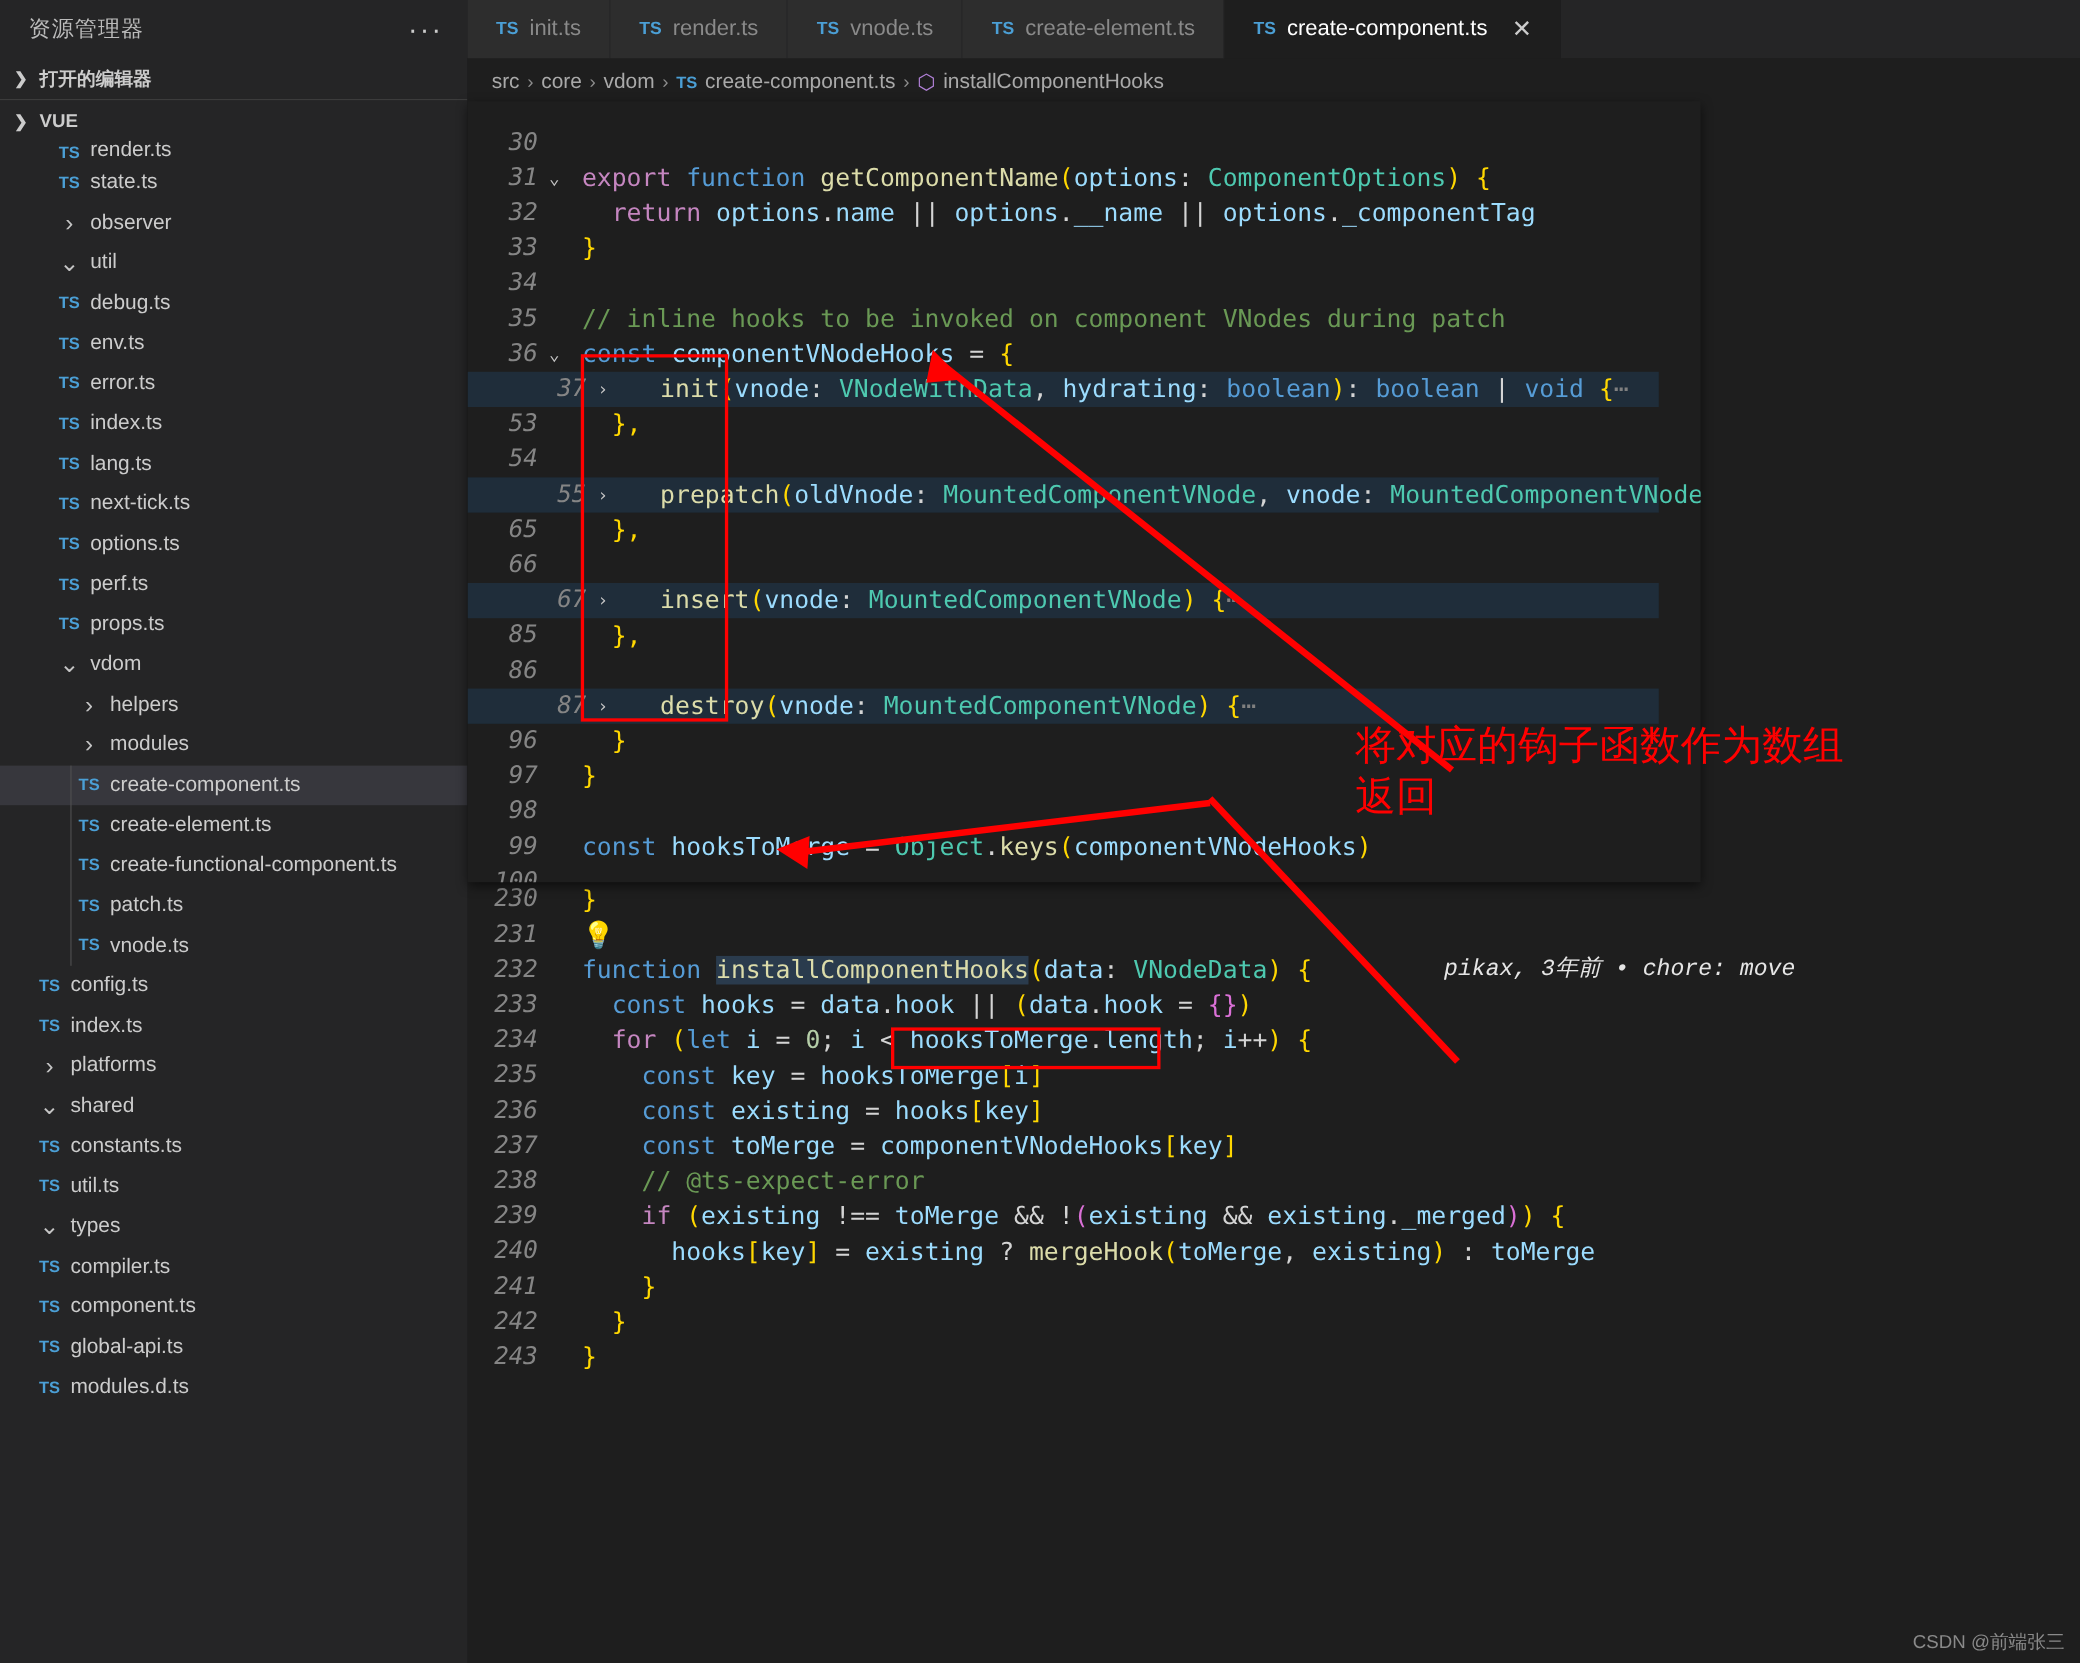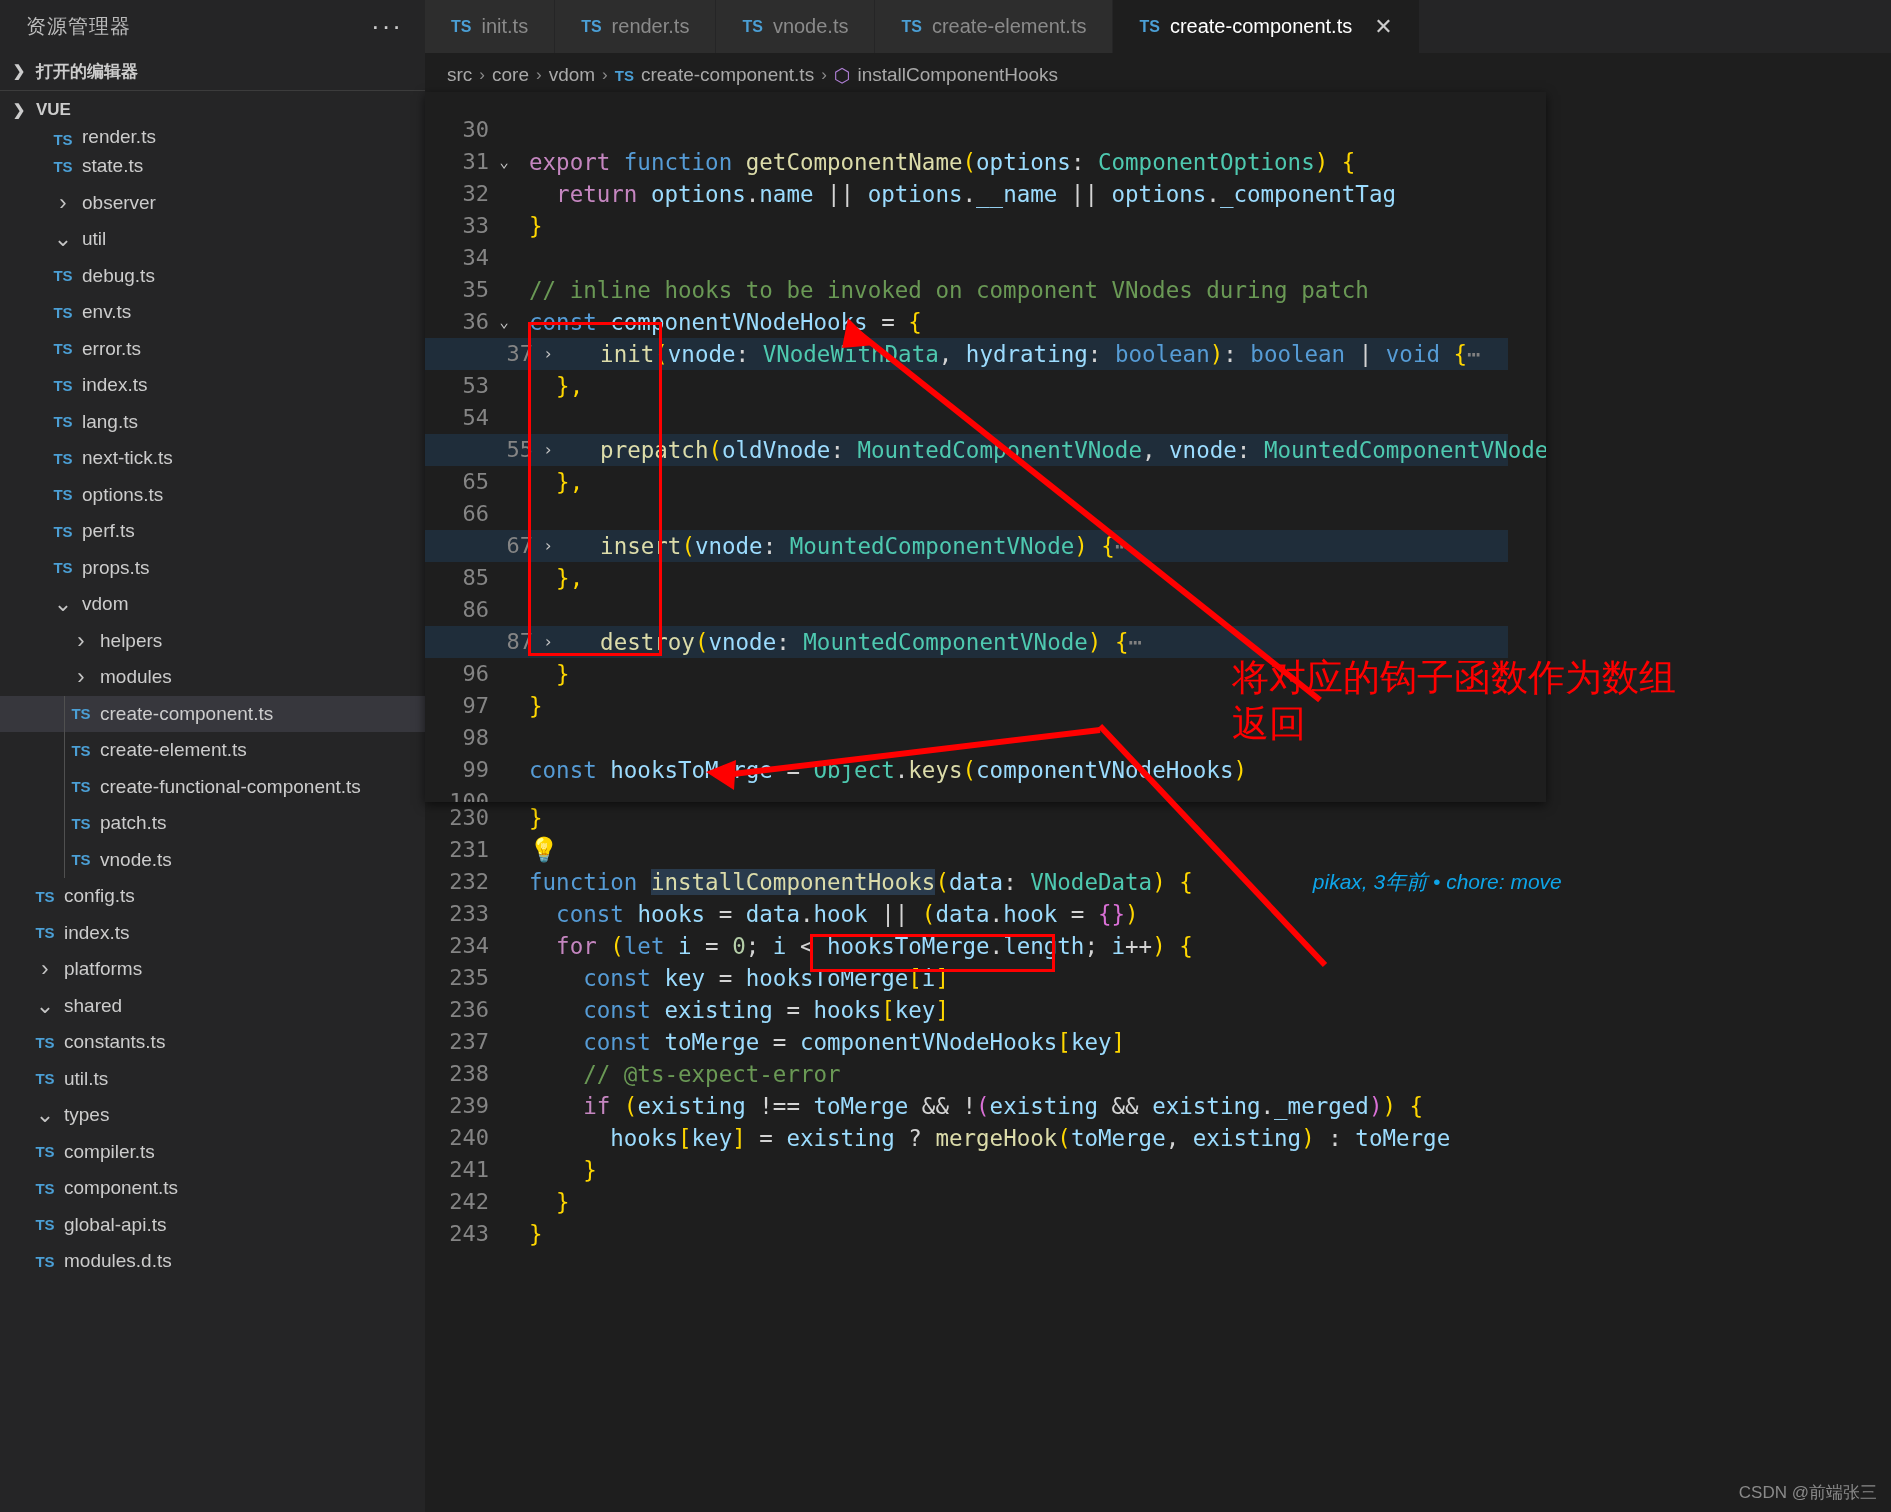--- a/index.html
+++ b/index.html
@@ -81,20 +81,21 @@
     font-family: "DejaVu Sans Mono", monospace;
     font-size: 22.5px;
     line-height: 32px;
     white-space: pre;
   }
   .ln {
     color: #858585; text-align: right;
     width: 64px; flex: 0 0 64px;
     font-family: "DejaVu Sans Mono", monospace;
     font-size: 22px;
+    font-style: italic;
   }
   .fold { width: 30px; flex: 0 0 30px; text-align: center; color: #c5c5c5; font-size: 16px; }
   .cline { display: flex; align-items: center; height: 32px; }
   .ctext { padding-left: 10px; }
 
   
   .t-kw   { color: #c586c0; }  
   .t-ctrl { color: #569cd6; }  
   .t-fn   { color: #dcdcaa; }  
   .t-var  { color: #9cdcfe; }  
@@ -116,22 +117,22 @@
     z-index: 5;
   }
   .peek-inner { position: relative; padding-top: 0px; }
   .peek .cline.hl { background: #1f2d3a; width: 1083px; padding-left: 44px; }
   .peek-partial-top { height: 22px; overflow: hidden; opacity: .55; }
 
   
   .base-editor { position: absolute; left: 0; top: 97px; width: 100%; }
   .base-dim { opacity: .45; }
   .blame {
-    color: #0ea5e9; font-style: italic; font-size: 21px;
-    font-family: Liberation Sans, sans-serif;
+    color: #e5e5e5; font-style: italic; font-size: 21px;
+    font-family: Liberation Mono, monospace;
   }
   .bulb { color: #ffcc00; font-size: 24px; }
   .hl-sym { background: #2a3b4d; }
 
   
   .anno { position: absolute; left: 0; top: 0; width: 1891px; height: 1512px; pointer-events: none; z-index: 20; }
   .anno-text {
     position: absolute; color: #ff0000;
     font-family: "Liberation Sans", sans-serif;
     font-size: 37px; line-height: 46px; font-weight: normal;

